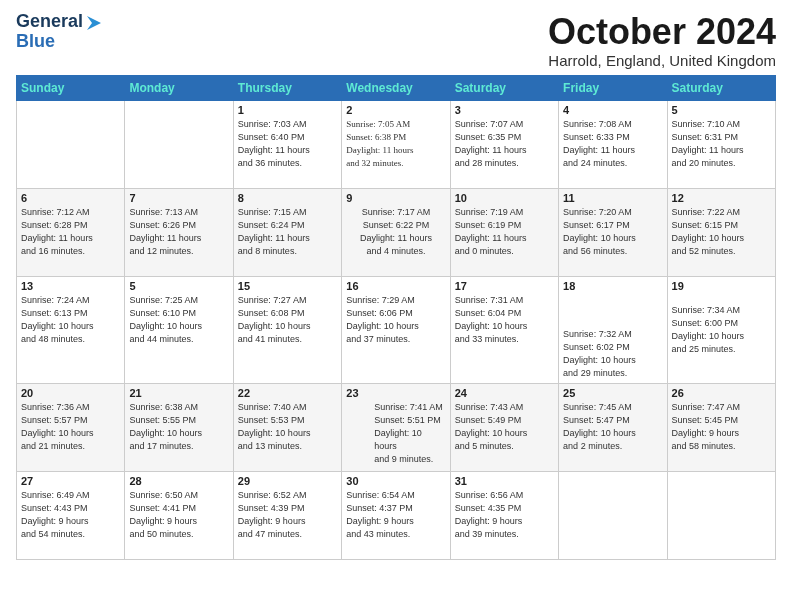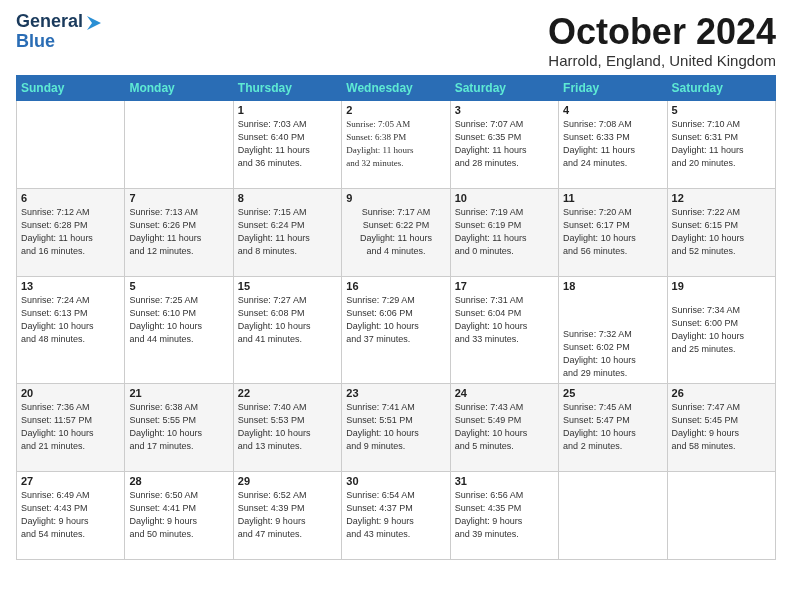--- a/index.html
+++ b/index.html
@@ -268,41 +268,41 @@
             <div class="cell-text" style="white-space: pre-line; margin-top: 12px;">Sunrise: 7:34 AM
 Sunset: 6:00 PM
 Daylight: 10 hours
 and 25 minutes.</div>
           </td>
         </tr>
         <tr>
           <td>
             <span class="day-num">20</span>
             <div class="cell-text" style="white-space: pre-line;">Sunrise: 7:36 AM
-Sunset: 11:57 PM
+Sunset: 5:57 PM
 Daylight: 10 hours
 and 21 minutes.</div>
           </td>
           <td>
             <span class="day-num">21</span>
             <div class="cell-text" style="white-space: pre-line;">Sunrise: 6:38 AM
 Sunset: 5:55 PM
 Daylight: 10 hours
 and 17 minutes.</div>
           </td>
           <td>
             <span class="day-num">22</span>
             <div class="cell-text" style="white-space: pre-line;">Sunrise: 7:40 AM
 Sunset: 5:53 PM
 Daylight: 10 hours
 and 13 minutes.</div>
           </td>
           <td>
             <span class="day-num">23</span>
-            <div class="cell-text" style="white-space: pre-line;">Sunrise: 7:41 AM
+            <div class="cell-text" style="white-space: pre-line; margin-left: 28px;">Sunrise: 7:41 AM
 Sunset: 5:51 PM
 Daylight: 10 hours
 and 9 minutes.</div>
           </td>
           <td>
             <span class="day-num">24</span>
             <div class="cell-text" style="white-space: pre-line;">Sunrise: 7:43 AM
 Sunset: 5:49 PM
 Daylight: 10 hours
 and 5 minutes.</div>

